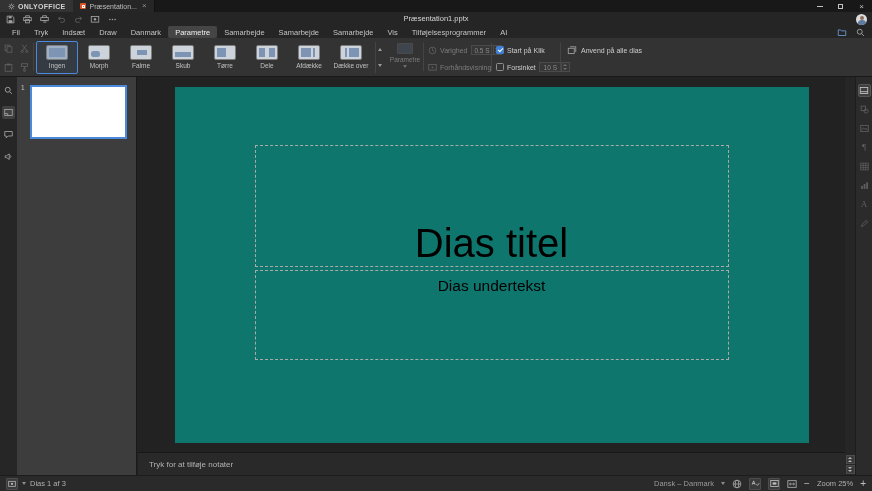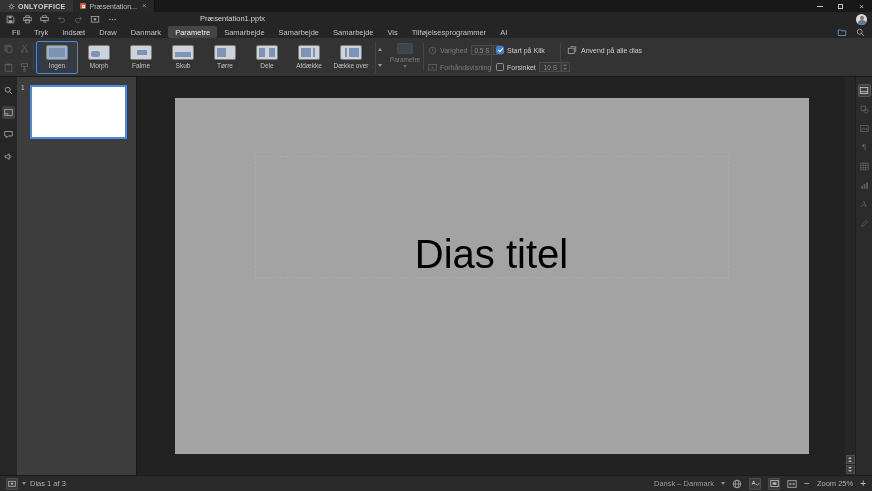--- a/index.html
+++ b/index.html
@@ -18,21 +18,21 @@
   .doc-tab .fileicon:after{content:"";position:absolute;inset:1.5px;border:1px solid #fff;border-radius:.5px}
   .doc-tab .close-x{color:#8f8f8f;font-size:8px;line-height:8px;margin-left:2px}
   .win-controls{margin-left:auto;display:flex;align-items:stretch}
   .win-btn{width:21px;display:flex;align-items:center;justify-content:center;color:#c2c2c2;font-size:8px}
   .glyph-min{width:6px;height:1px;background:#c2c2c2}
   .glyph-max{width:5px;height:5px;border:1px solid #c2c2c2}
 
   
   .qa-row{position:absolute;top:12px;left:0;right:0;height:14px;background:#252525;display:flex;align-items:center;padding-left:5px;gap:7px}
   .qa-btn{width:10px;height:10px;display:flex;align-items:center;justify-content:center}
-  .doc-title{position:absolute;top:14px;left:200px;right:200px;font-size:7.5px;color:#d6d6d6}
+  .doc-title{position:absolute;top:14px;left:200px;right:200px;text-align:center;font-size:7.5px;color:#d6d6d6}
   .avatar{position:absolute;top:13.5px;right:5px;width:11px;height:11px;border-radius:50%;background:#dcdcdc;overflow:hidden}
   .avatar:before{content:"";position:absolute;left:3.5px;top:2px;width:4px;height:4px;border-radius:50%;background:#8c6f5e}
   .avatar:after{content:"";position:absolute;left:1.5px;top:6.5px;width:8px;height:6px;border-radius:50%;background:#5d7aa0}
 
   
   .tabs-row{position:absolute;top:26px;left:0;right:0;height:12px;background:#252525;display:flex;align-items:center;padding-left:5px}
   .rtab{font-size:7.5px;color:#c3c3c3;padding:1.5px 7px;border-radius:2px;white-space:nowrap}
   .rtab.active{background:#454545;color:#efefef}
   .tabs-right{margin-left:auto;display:flex;align-items:center;gap:9px;padding-right:7px}
 
@@ -93,21 +93,21 @@
   .left-strip{position:absolute;left:0;top:77px;bottom:16px;width:17px;background:#262626;display:flex;flex-direction:column;align-items:center;padding-top:7px;gap:9px}
   .strip-btn{width:13px;height:13px;display:flex;align-items:center;justify-content:center;border-radius:2px}
   .strip-btn.active{background:#404040}
 
   .thumb-panel{position:absolute;left:17px;top:77px;bottom:16px;width:120px;background:#3d3d3d;border-right:1px solid #191919}
   .thumb-num{position:absolute;left:4px;top:7px;font-size:6.5px;color:#c5c5c5}
   .thumb{position:absolute;left:13px;top:8px;width:97px;height:54px;background:#fff;border:2px solid #4a89dc}
 
   .canvas-col{position:absolute;left:138px;top:77px;bottom:16px;right:27px;display:flex;flex-direction:column}
   .canvas{flex:1;background:#222;display:flex;align-items:center;justify-content:center;position:relative}
-  .slide{width:634px;height:356px;background:#a3a3a3;position:relative}
+  .slide{width:634px;height:356px;background:#0f766e;position:relative}
   .ph-title{position:absolute;left:80px;top:58px;width:474px;height:122px;border:1px dashed #aaa;display:flex;align-items:flex-end;justify-content:center;padding-bottom:3px;font-size:40px;color:#000;line-height:1}
   .ph-sub{position:absolute;left:80px;top:183px;width:474px;height:90px;border:1px dashed #aaa;display:flex;align-items:flex-start;justify-content:center;padding-top:6px;font-size:15.5px;color:#000}
   .notes{height:23px;background:#292929;border-top:1px solid #171717;display:flex;align-items:center;padding-left:11px}
   .notes-text{font-size:8px;color:#b3b3b3}
 
   .vscroll{position:absolute;right:17px;top:77px;bottom:16px;width:10px;background:#262626;display:flex;flex-direction:column;justify-content:flex-end;align-items:center;padding-bottom:1px;gap:1px}
   .vs-btn{width:9px;height:9px;background:#3a3a3a;border:1px solid #4c4c4c;display:flex;align-items:center;justify-content:center;flex-direction:column;gap:0.5px}
   .chev{width:0;height:0;border-left:2px solid transparent;border-right:2px solid transparent}
   .chev.up{border-bottom:2.5px solid #b5b5b5}
   .chev.down{border-top:2.5px solid #b5b5b5}
@@ -461,21 +461,25 @@
 
 <div class="thumb-panel">
   <div class="thumb-num">1</div>
   <div class="thumb"></div>
 </div>
 
 <div class="canvas-col">
   <div class="canvas">
     <div class="slide">
       <div class="ph-title">Dias titel</div>
-    </div>
+      <div class="ph-sub">Dias undertekst</div>
+    </div>
+  </div>
+  <div class="notes">
+    <span class="notes-text">Tryk for at tilføje notater</span>
   </div>
 </div>
 
 <div class="vscroll">
   <div class="vs-btn">
     <span class="chev up"></span>
       <span class="chev up"></span>
   </div>
   <div class="vs-btn">
     <span class="chev down"></span>

